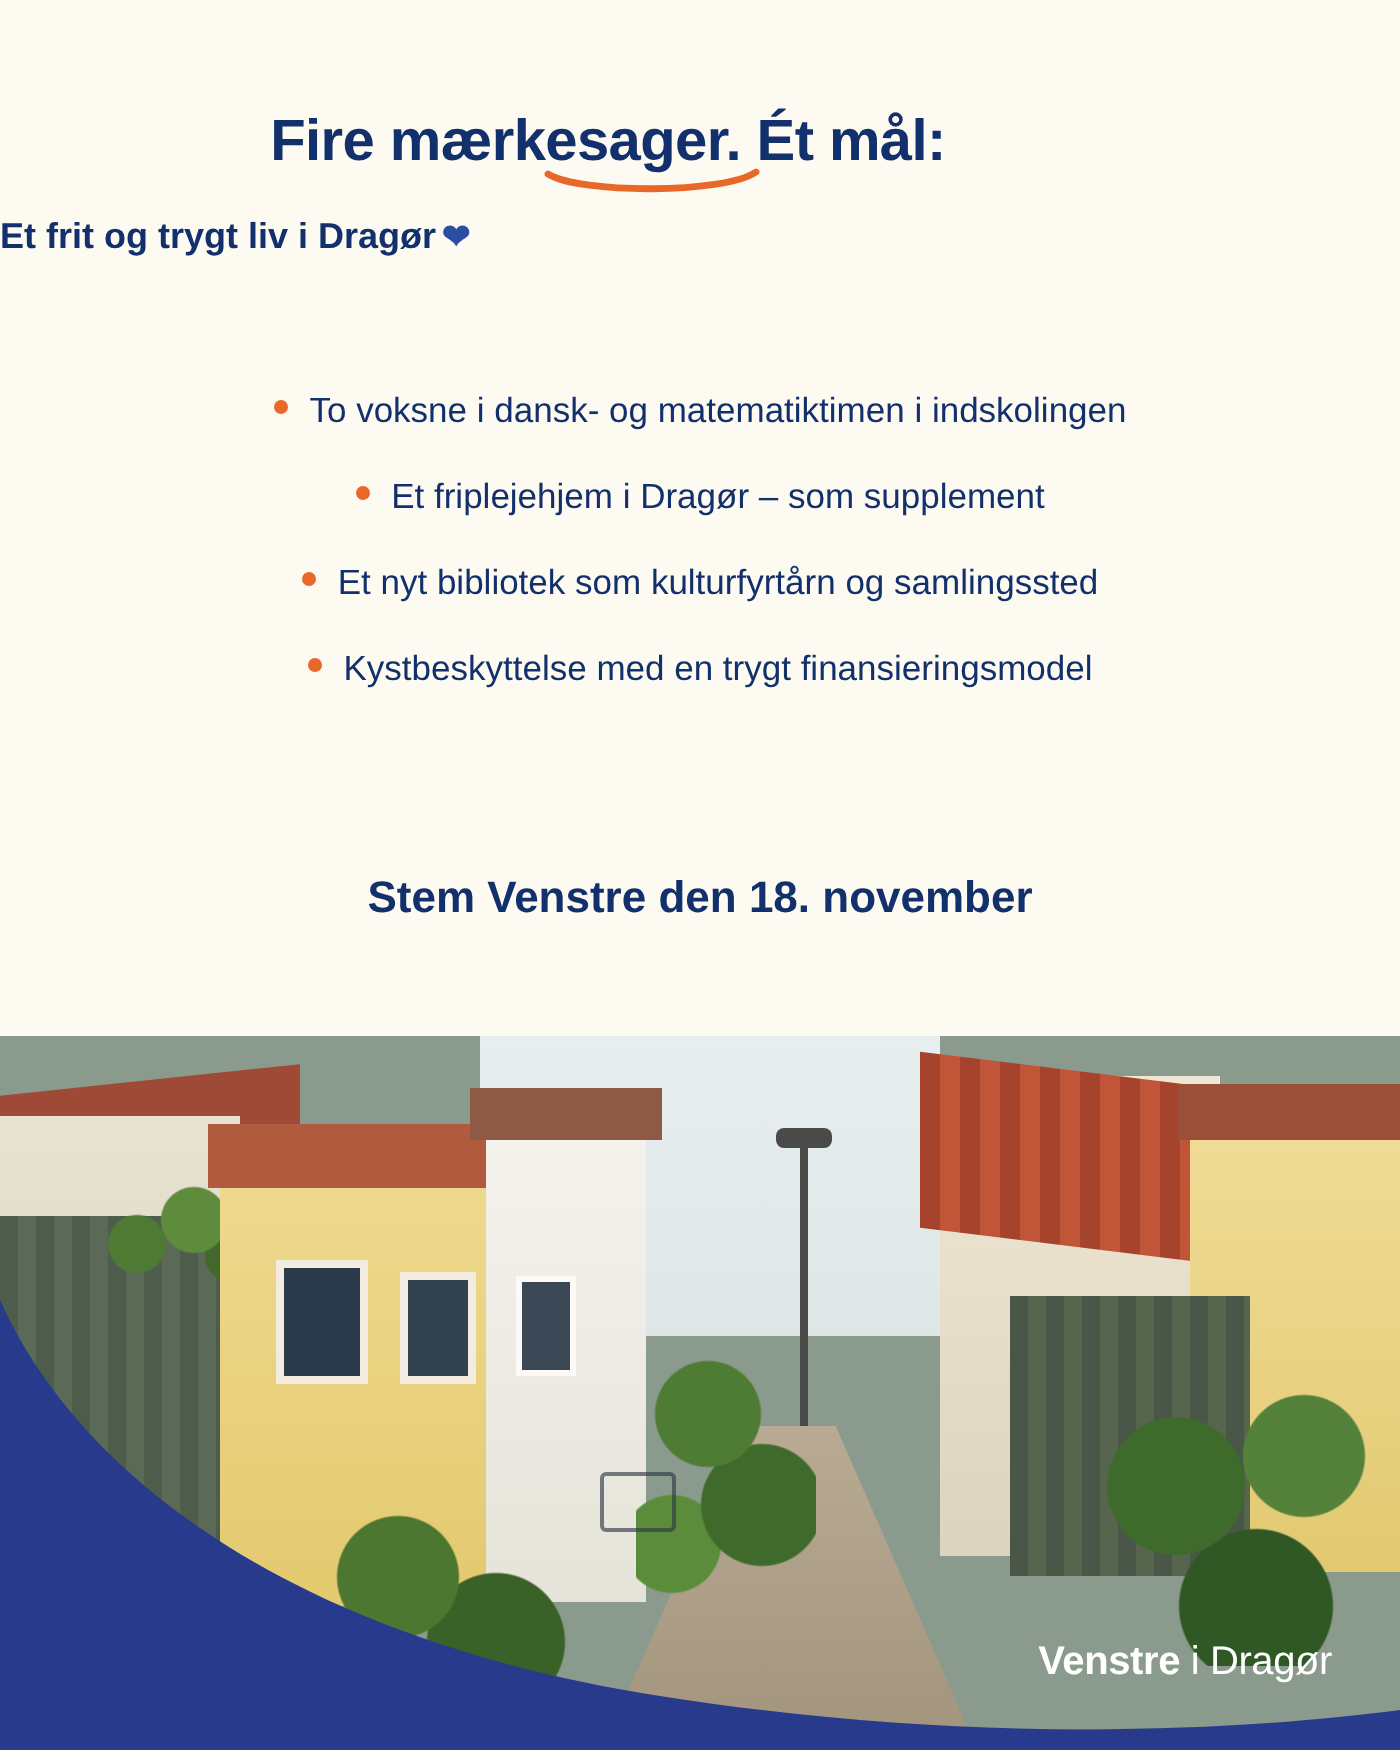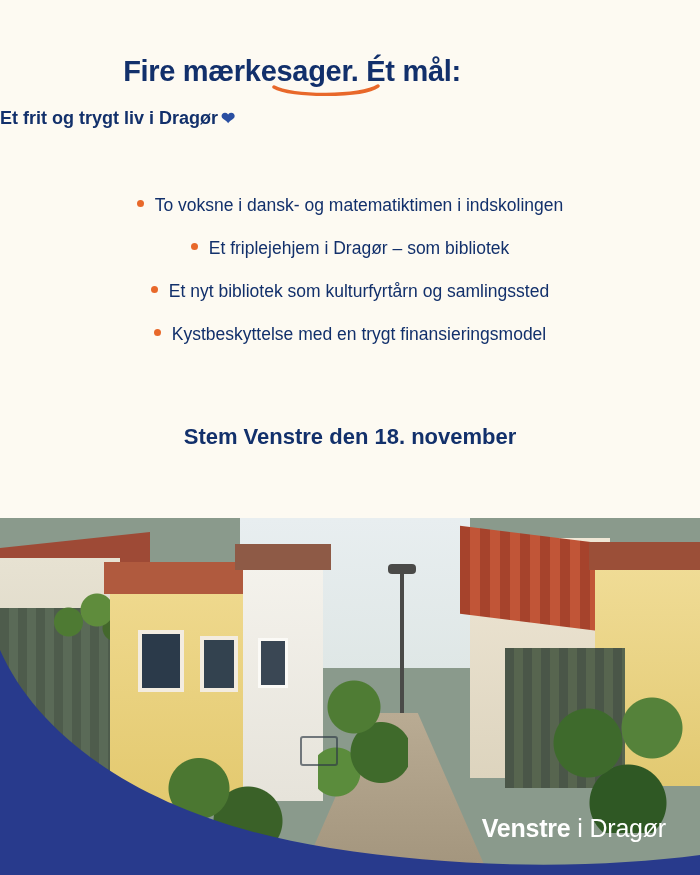--- a/index.html
+++ b/index.html
@@ -26,21 +26,21 @@
     position: absolute;
     left: 0;
     top: 0;
     width: 700px;
     height: 520px;
     background: #fdfaf2;
   }
 
   .headline-wrap {
     position: absolute;
-    left: 0;
+    left: 12px;
     top: 55px;
     width: 584px;
     text-align: center;
   }
   .headline {
     display: inline-block;
     position: relative;
     font-size: 29px;
     font-weight: bold;
     color: #12306b;
@@ -100,21 +100,21 @@
   .bullet-row .txt {
     display: inline-block;
     font-size: 17.5px;
     color: #12306b;
     vertical-align: middle;
   }
 
   .cta {
     position: absolute;
     left: 0;
-    top: 424px;
+    top: 436px;
     width: 700px;
     text-align: center;
     font-size: 22px;
     font-weight: bold;
     color: #12306b;
   }
 
   
   .photo {
     position: absolute;
@@ -296,21 +296,21 @@
     left: 0;
     bottom: 0;
     width: 700px;
     height: 255px;
   }
   .footer-logo {
     position: absolute;
     right: 34px;
     bottom: 32px;
     color: #ffffff;
-    font-size: 25px;
+    font-size: 20px;
     letter-spacing: -0.2px;
   }
   .footer-logo .brand {
     font-weight: bold;
   }
   .footer-logo .place {
     font-weight: normal;
   }
 </style>
 </head>
@@ -332,21 +332,21 @@
 
     <div class="subheadline">
       <span>Et frit og trygt liv i Dragør</span><span class="heart">❤</span>
     </div>
 
     <div class="bullets">
       <div class="bullet-row">
         <span class="dot"></span><span class="txt">To voksne i dansk- og matematiktimen i indskolingen</span>
       </div>
       <div class="bullet-row">
-        <span class="dot"></span><span class="txt">Et friplejehjem i Dragør – som bibliotek</span>
+        <span class="dot"></span><span class="txt">Et friplejehjem i Dragør – som supplement</span>
       </div>
       <div class="bullet-row">
         <span class="dot"></span><span class="txt">Et nyt bibliotek som kulturfyrtårn og samlingssted</span>
       </div>
       <div class="bullet-row">
         <span class="dot"></span><span class="txt">Kystbeskyttelse med en trygt finansieringsmodel</span>
       </div>
     </div>
 
     <div class="cta">Stem Venstre den 18. november</div>

